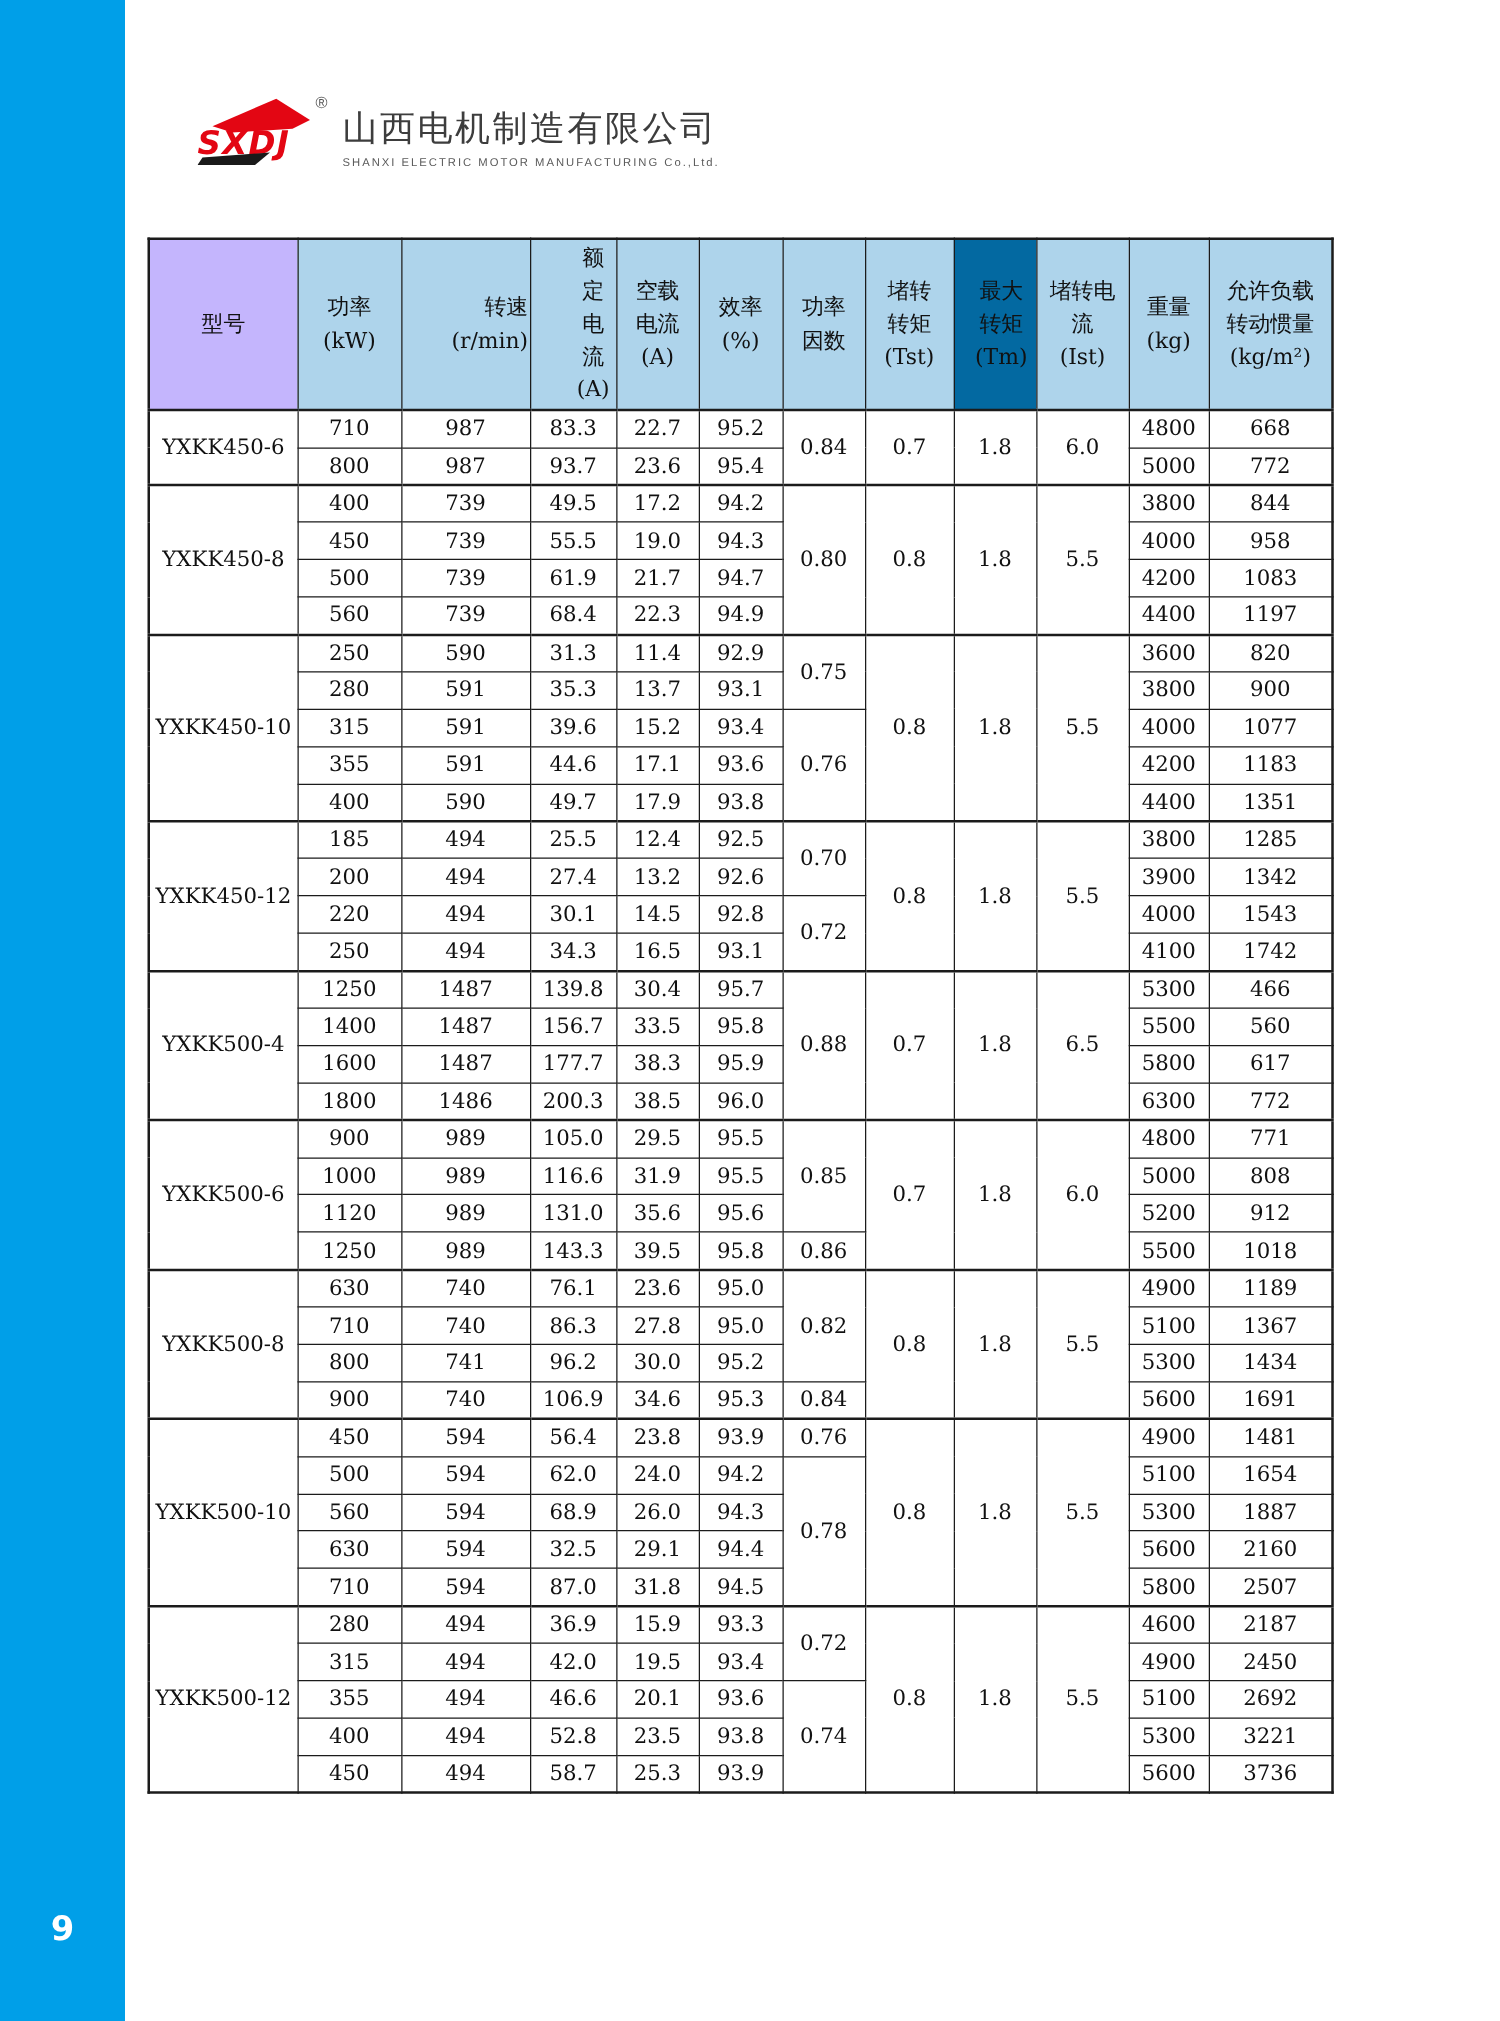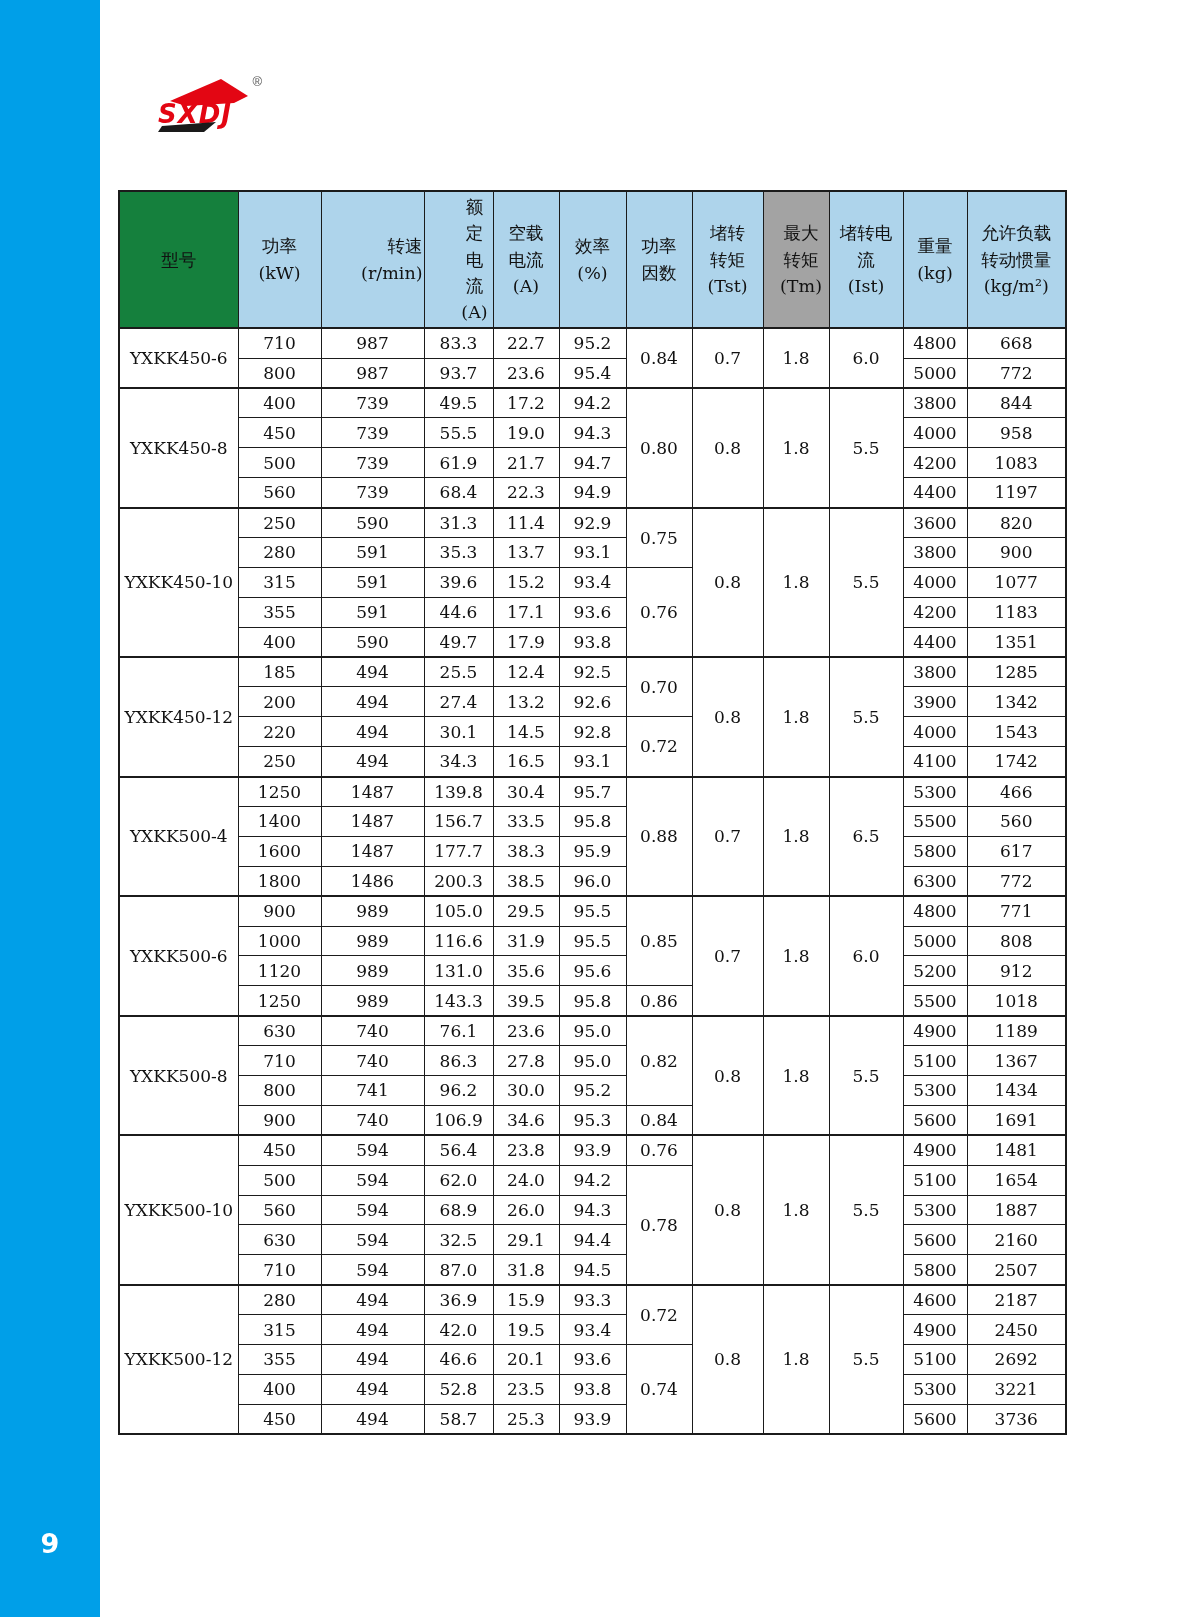--- a/index.html
+++ b/index.html
@@ -42,58 +42,62 @@
 <div class="page-number">9</div>
 
 <div class="logo-block">
   <div class="emblem-wrap">
     <svg width="96" height="56" viewBox="0 0 96 56">
       <polygon points="12,25 63,3 90,20 76,27 28,30" fill="#e30613"></polygon>
       <text x="0" y="47" font-family="DejaVu Sans, sans-serif" font-size="26" font-weight="bold" font-style="italic" fill="#e30613" letter-spacing="1">SXDJ</text>
       <polygon points="4,50 58,46 46,56 0,56" fill="#1a1a1a"></polygon>
     </svg>
     <span class="reg-mark">®</span>
+  </div>
+  <div class="company">
+    <div class="company-cn">山西电机制造有限公司</div>
+    <div class="company-en">SHANXI ELECTRIC MOTOR MANUFACTURING Co.,Ltd.</div>
   </div>
 </div>
 
 <table class="spec-table">
   <colgroup>
       <col style="width: 119px;">
       <col style="width: 83px;">
       <col style="width: 103px;">
       <col style="width: 69px;">
       <col style="width: 66px;">
       <col style="width: 67px;">
       <col style="width: 66px;">
       <col style="width: 71px;">
       <col style="width: 66px;">
       <col style="width: 74px;">
       <col style="width: 64px;">
       <col style="width: 99px;">
     </colgroup>
   <thead>
     <tr>
-        <th style="background: #15803d;">型号</th>
+        <th style="background: #c4b5fd;">型号</th>
         <th style="background: rgb(174, 212, 235);">功率
 (kW)</th>
         <th style="background: rgb(174, 212, 235); text-align: right;">转速
 (r/min)</th>
         <th style="background: rgb(174, 212, 235); padding-left: 33px;">额定电
 流(A)</th>
         <th style="background: rgb(174, 212, 235); margin-left: 24px;">空载
 电流
 (A)</th>
         <th style="background: rgb(174, 212, 235);">效率
 (%)</th>
         <th style="background: rgb(174, 212, 235);">功率
 因数</th>
         <th style="background: rgb(174, 212, 235);">堵转
 转矩
 (Tst)</th>
-        <th style="background: #a3a3a3; padding-left: 11px;">最大
+        <th style="background: #0369a1; padding-left: 11px;">最大
 转矩
 (Tm)</th>
         <th style="background: rgb(174, 212, 235);">堵转电
 流
 (Ist)</th>
         <th style="background: rgb(174, 212, 235); margin-left: 36px;">重量
 (kg)</th>
         <th style="background: rgb(174, 212, 235);">允许负载
 转动惯量
 (kg/m²)</th>

